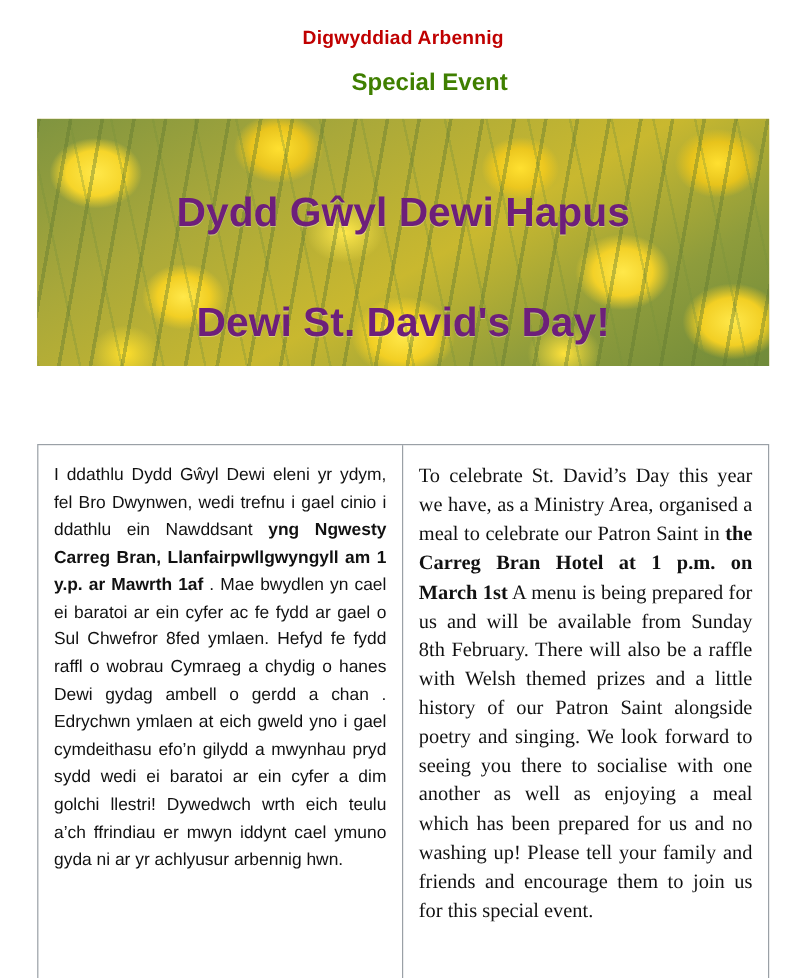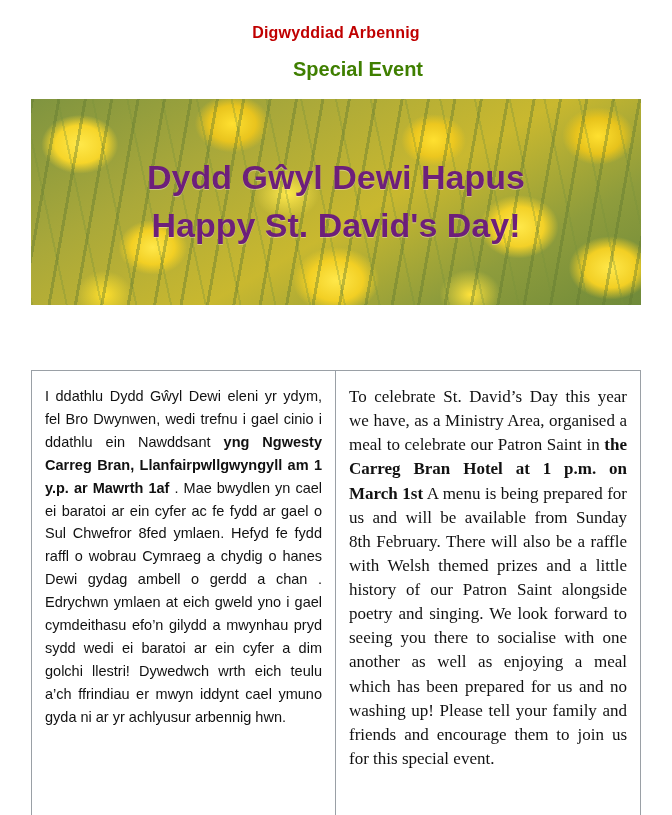--- a/index.html
+++ b/index.html
@@ -79,20 +79,21 @@
   }
   .banner-line {
     color: #6d1f7a;
     font-weight: bold;
     font-size: 34px;
     line-height: 1.28;
     text-align: center;
     text-shadow: 0 1px 0 rgba(255,255,255,0.35);
     font-family: "Liberation Sans", sans-serif;
     white-space: nowrap;
+    margin-top: 44px;
   }
   .columns {
     position: absolute;
     left: 31px;
     right: 31px;
     top: 346px;
     display: flex;
     border: 1px solid #9aa0a6;
     box-sizing: border-box;
     height: 448px;
@@ -127,21 +128,21 @@
 <div class="page">
 
   <div class="title-welsh">Digwyddiad Arbennig</div>
   <div class="title-english">Special Event</div>
 
   <div class="banner">
     <div class="banner-bg"></div>
     <div class="banner-stems"></div>
     <div class="banner-text">
       <div class="banner-line">Dydd Gŵyl Dewi Hapus</div>
-      <div class="banner-line">Happy St. David's Day!</div>
+      <div class="banner-line">Dewi St. David's Day!</div>
     </div>
   </div>
 
   <div class="columns">
     <div class="col col-left">
       <span>I ddathlu Dydd Gŵyl Dewi eleni yr ydym, fel Bro Dwynwen, wedi trefnu i gael cinio i ddathlu ein Nawddsant </span><span class="bold">yng Ngwesty Carreg Bran, Llanfairpwllgwyngyll am 1 y.p. ar Mawrth 1af</span><span> . Mae bwydlen yn cael ei baratoi ar ein cyfer ac fe fydd ar gael o Sul Chwefror 8fed ymlaen. Hefyd fe fydd raffl o wobrau Cymraeg a chydig o hanes Dewi gydag ambell o gerdd a chan . Edrychwn ymlaen at eich gweld yno i gael cymdeithasu efo’n gilydd a mwynhau pryd sydd wedi ei baratoi ar ein cyfer a dim golchi llestri! Dywedwch wrth eich teulu a’ch ffrindiau er mwyn iddynt cael ymuno gyda ni ar yr achlyusur arbennig hwn.</span>
     </div>
     <div class="col col-right">
       <span>To celebrate St. David’s Day this year we have, as a Ministry Area, organised a meal to celebrate our Patron Saint in </span><span class="bold">the Carreg Bran Hotel at 1 p.m. on March 1st</span><span> A menu is being prepared for us and will be available from Sunday 8th February. There will also be a raffle with Welsh themed prizes and a little history of our Patron Saint alongside poetry and singing. We look forward to seeing you there to socialise with one another as well as enjoying a meal which has been prepared for us and no washing up! Please tell your family and friends and encourage them to join us for this special event.</span>
     </div>

